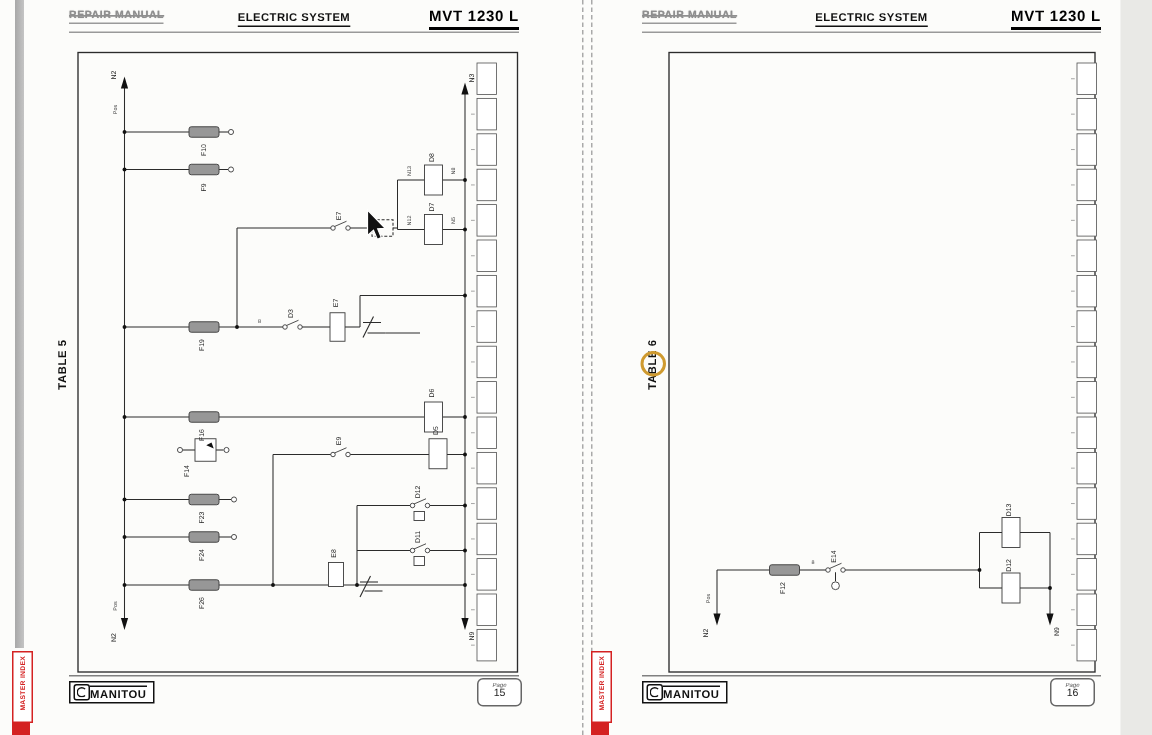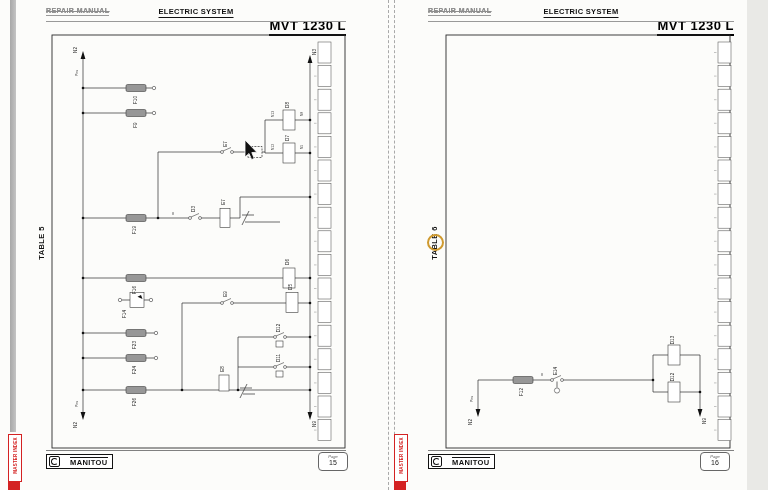--- a/index.html
+++ b/index.html
@@ -7,29 +7,29 @@
   #screen{position:relative;width:747px;height:490px;background:#fcfcfa;overflow:hidden;}
   .page{position:absolute;top:0;height:490px;}
   #page1{left:46px;width:300px;}
   #page2{left:428px;width:306px;}
   .hdr{position:absolute;top:7px;left:0;right:0;height:14px;}
   .hdr-manual{position:absolute;left:0;top:0;font-size:7px;font-weight:bold;color:#8f8f8f;
     letter-spacing:.4px;text-decoration:line-through;border-bottom:1px solid #9a9a9a;
     text-shadow:0 0 .6px #8f8f8f;padding-bottom:1px;}
   .hdr-system{position:absolute;left:50%;transform:translateX(-50%);top:0;font-size:7.5px;
     font-weight:bold;color:#111;border-bottom:1.2px solid #111;padding-bottom:1px;letter-spacing:.3px;}
-  .hdr-model{position:absolute;right:0;top:-1px;font-size:13px;font-weight:bold;color:#000;
-    border-bottom:2px solid #000;padding-bottom:1px;letter-spacing:.5px;margin-top:12px;}
+  .hdr-model{position:absolute;right:0;top:-1px;font-size:10px;font-weight:bold;color:#000;
+    border-bottom:2px solid #000;padding-bottom:1px;letter-spacing:.5px;}
   .hdr-rule{position:absolute;top:21px;left:0;right:0;border-top:1px solid #999;}
   .schem{position:absolute;left:0;top:0;overflow:visible;}
   .schem text{font-family:"Liberation Sans",sans-serif;font-size:4.6px;fill:#222;}
   .schem text.tiny{font-size:3.6px;fill:#444;}
   .schem text.tbl{font-size:7.5px;font-weight:bold;fill:#111;letter-spacing:.4px;}
   .f-rule{position:absolute;top:450px;left:0;right:0;border-top:1px solid #808080;}
-  .logo{position:absolute;left:0;top:454px;display:inline-flex;align-items:center;gap:10px;
+  .logo{position:absolute;left:0;top:454px;display:inline-flex;align-items:center;gap:0;
     border:1.6px solid #111;background:#fff;padding:1px 4px 1px 2px;height:11px;justify-content:space-between;}
   .emblem{width:9px;height:9px;border:1px solid #111;border-radius:2px;display:flex;
     align-items:center;justify-content:center;background:#fff;}
   .emblem i{display:block;width:5px;height:5px;border:1.4px solid #111;border-radius:50%;
     border-right-color:transparent;}
   .logo span.brand{font-size:7.5px;font-weight:800;letter-spacing:.4px;color:#111;
     border-top:1px solid #111;}
   .pagebox{position:absolute;top:452px;width:28px;height:17px;border:1px solid #666;
     border-radius:4px;background:#fff;text-align:center;}
   .pagebox .pw{display:block;font-size:4px;font-style:italic;color:#555;margin-top:1px;}

